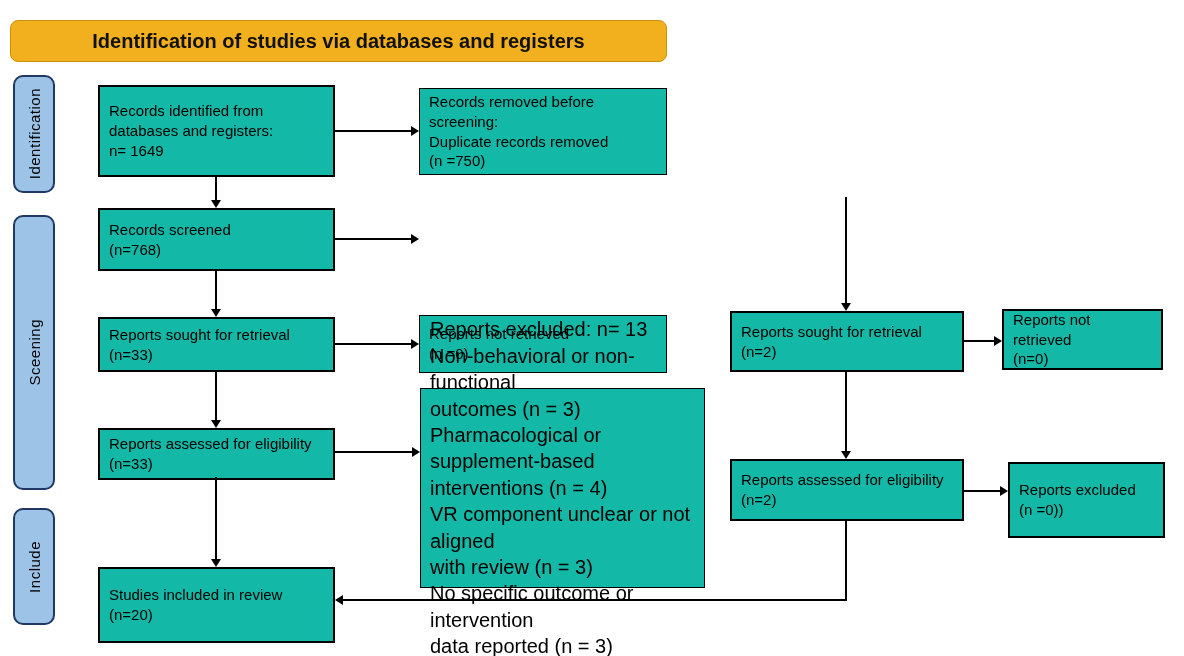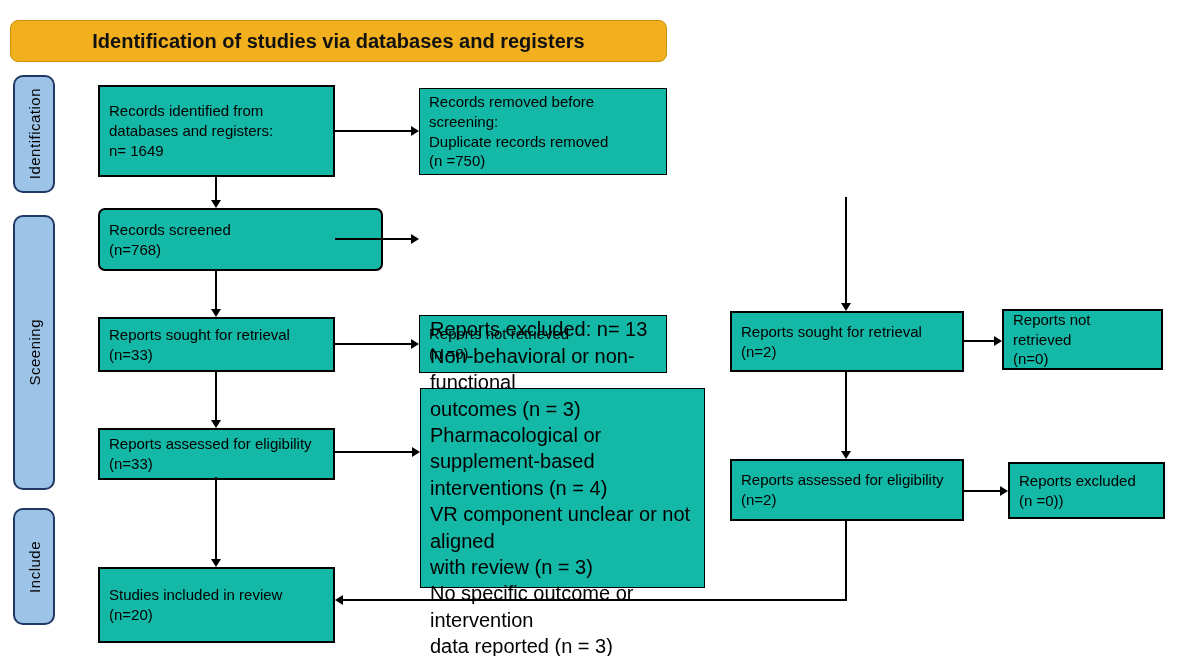--- a/index.html
+++ b/index.html
@@ -60,21 +60,21 @@
   <div class="side" style="top:215px;height:275px;">
     <span>Sceening</span>
   </div>
   <div class="side" style="top:508px;height:117px;">
     <span>Include</span>
   </div>
 
   <div class="box" style="left:98px;top:85px;width:237px;height:92px;">Records identified from
 databases and registers:
 n= 1649</div>
-  <div class="box" style="left:98px;top:208px;width:285px;height:63px;border-radius:7px;">Records screened
+  <div class="box" style="left:98px;top:208px;width:237px;height:63px;">Records screened
 (n=768)</div>
   <div class="box" style="left:98px;top:317px;width:237px;height:55px;">Reports sought for retrieval
 (n=33)</div>
   <div class="box" style="left:98px;top:428px;width:237px;height:49px;">Reports assessed for eligibility
 (n=33)</div>
   <div class="box" style="left:98px;top:567px;width:237px;height:76px;">Studies included in review
 (n=20)</div>
 
   <div class="box thin" style="left:419px;top:88px;width:248px;height:87px;">Records removed before screening:
 Duplicate records removed
@@ -91,21 +91,21 @@
 No specific outcome or intervention
 data reported (n = 3)</div>
 
   <div class="box" style="left:730px;top:311px;width:234px;height:61px;">Reports sought for retrieval
 (n=2)</div>
   <div class="box" style="left:730px;top:459px;width:234px;height:62px;">Reports assessed for eligibility
 (n=2)</div>
 
   <div class="box" style="left:1002px;top:309px;width:161px;height:61px;">Reports not retrieved
 (n=0)</div>
-  <div class="box" style="left:1008px;top:462px;width:157px;height:57px;">Reports excluded
+  <div class="box" style="left:1008px;top:462px;width:157px;height:76px;">Reports excluded
 (n =0))</div>
 
   <div class="hline" style="left:335px;top:130px;width:76px;"></div>
   <div class="arr right" style="left:411px;top:126px;"></div>
 
   <div class="vline" style="left:215px;top:177px;height:23px;"></div>
   <div class="arr down" style="left:211px;top:200px;"></div>
 
   <div class="hline" style="left:335px;top:238px;width:76px;"></div>
   <div class="arr right" style="left:411px;top:234px;"></div>

